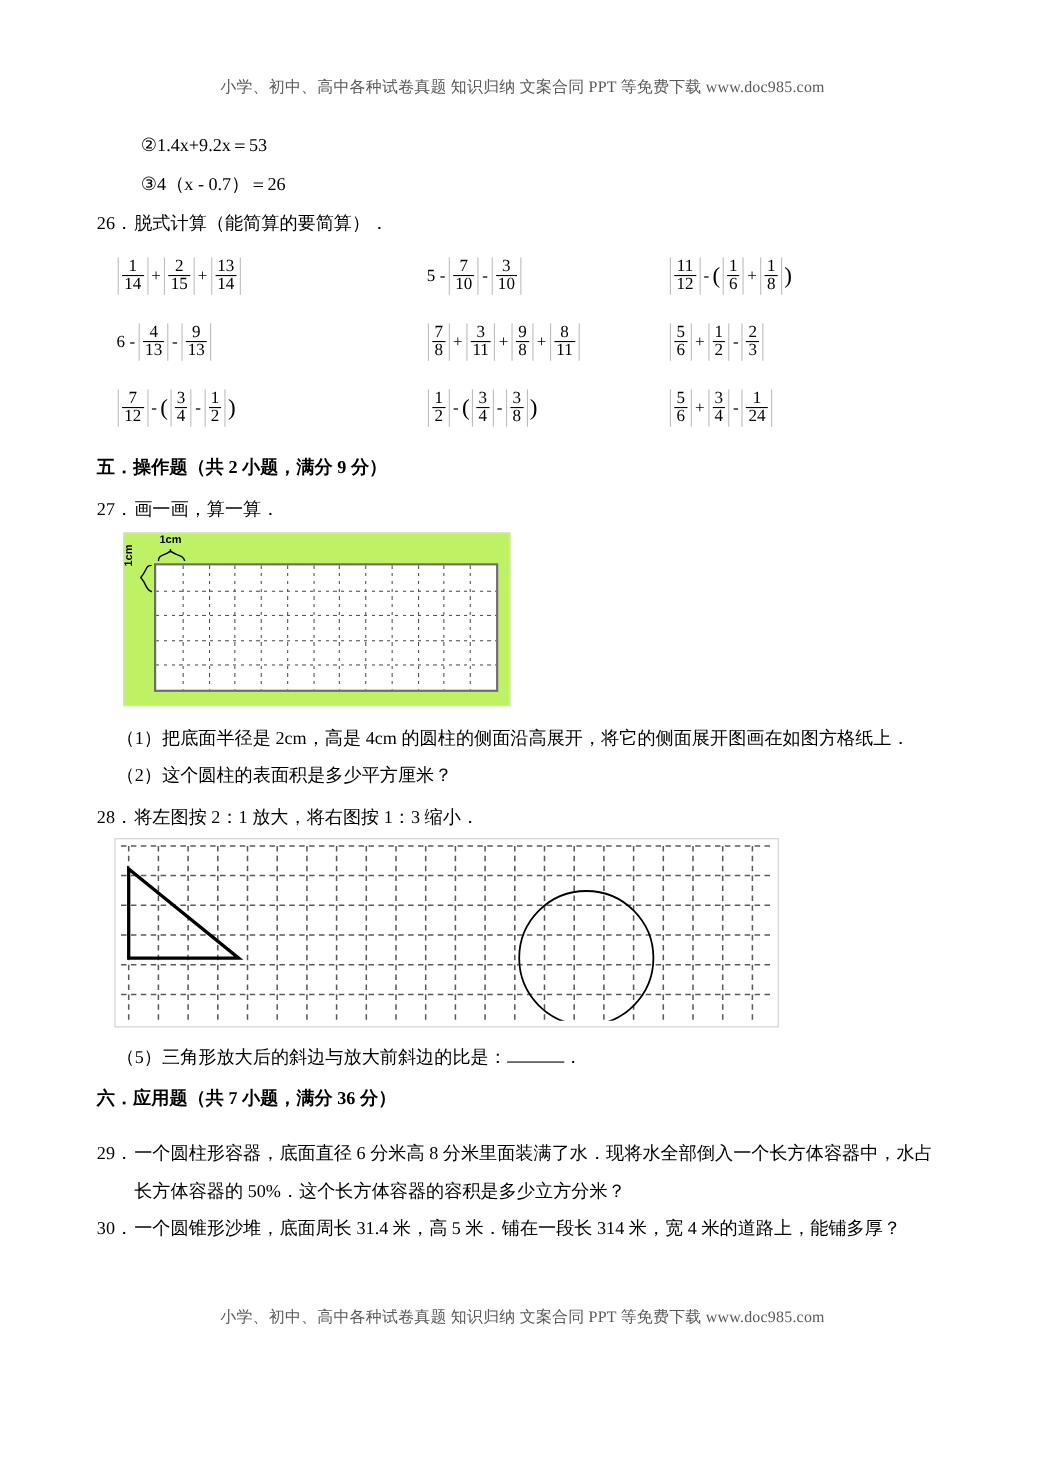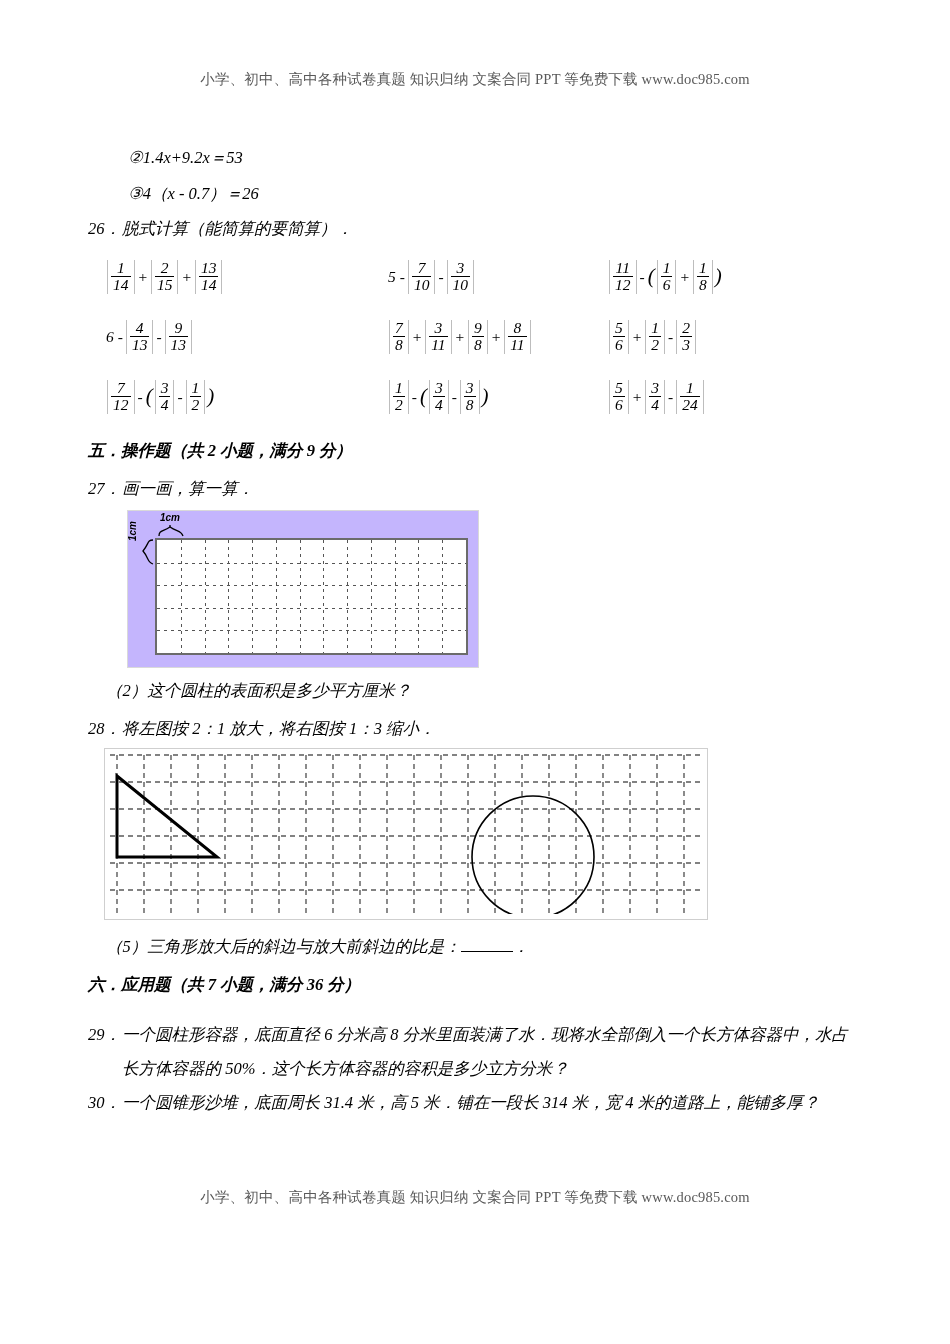--- a/index.html
+++ b/index.html
@@ -42,22 +42,22 @@
     border-left:1px solid #bdbdbd;border-right:1px solid #bdbdbd;
     padding:0 3px;
   }
   .frac .num{line-height:1.06;padding:0 2px;font-size:15.5px;}
   .frac .den{line-height:1.06;padding:0 2px;font-size:15.5px;border-top:1px solid #000;}
   .op{padding:0 2px;font-size:15.5px;}
   .paren{font-size:21px;padding:0 1px;}
   .whole{font-size:15.5px;padding-right:2px;}
 
   
-  .fig27-wrap{position:relative;width:352px;height:158px;margin-left:39px;
-              border:1px solid #d9d9d9;background:#c4b5fd;box-sizing:border-box;}
+  .fig27-wrap{position:relative;width:352px;height:158px;margin-left:24px;
+              border:1px solid #d9d9d9;background:#bef264;box-sizing:border-box;}
   .fig27-grid{
     position:absolute;left:27px;top:27px;width:313px;height:117px;
     border:2px solid #6b6b6b;box-sizing:border-box;background:#fff;
   }
   .fig27-inner{
     position:absolute;left:0;top:0;right:0;bottom:0;
     background-image:
       repeating-linear-gradient(to right,#555 0 3px,transparent 3px 6px),
       repeating-linear-gradient(to bottom,#555 0 3px,transparent 3px 6px);
     background-size:100% 1px,1px 100%;
@@ -83,21 +83,21 @@
 
   .blank{display:inline-block;border-bottom:1px solid #000;width:52px;height:14px;}
 </style>
 </head>
 <body>
 
 <div class="page">
 
   <div class="wm wm-top">小学、初中、高中各种试卷真题 知识归纳 文案合同 PPT 等免费下载   www.doc985.com</div>
 
-  <div class="content" style="top:140px;font-style:italic;">
+  <div class="content" style="top:114px;">
 
     <div class="row-eq">
       <span class="eq-indent">②1.4x+9.2x＝53</span>
     </div>
     <div class="row-eq">
       <span class="eq-indent">③4（x - 0.7）＝26</span>
     </div>
 
     <div class="q-line" style="margin-top:6px;">
       <span class="q-label">26．</span>
@@ -294,20 +294,23 @@
             <div class="vline" style="left: 261px;"></div>
             <div class="vline" style="left: 285px;"></div>
             <div class="hline" style="top: 23px;"></div>
             <div class="hline" style="top: 45px;"></div>
             <div class="hline" style="top: 68px;"></div>
             <div class="hline" style="top: 90px;"></div>
           </div>
       </div>
     </div>
 
+    <div class="q-line" style="margin-top:18px;">
+      <span class="q-body" style="padding-left:18px;">（1）把底面半径是 2cm，高是 4cm 的圆柱的侧面沿高展开，将它的侧面展开图画在如图方格纸上．</span>
+    </div>
     <div class="q-line" style="margin-top:12px;">
       <span class="q-body" style="padding-left:18px;">（2）这个圆柱的表面积是多少平方厘米？</span>
     </div>
 
     <div class="q-line" style="margin-top:16px;">
       <span class="q-label">28．</span>
       <span class="q-body">将左图按 2：1 放大，将右图按 1：3 缩小．</span>
     </div>
 
     <div class="fig28-wrap" style="margin-top:8px;">

